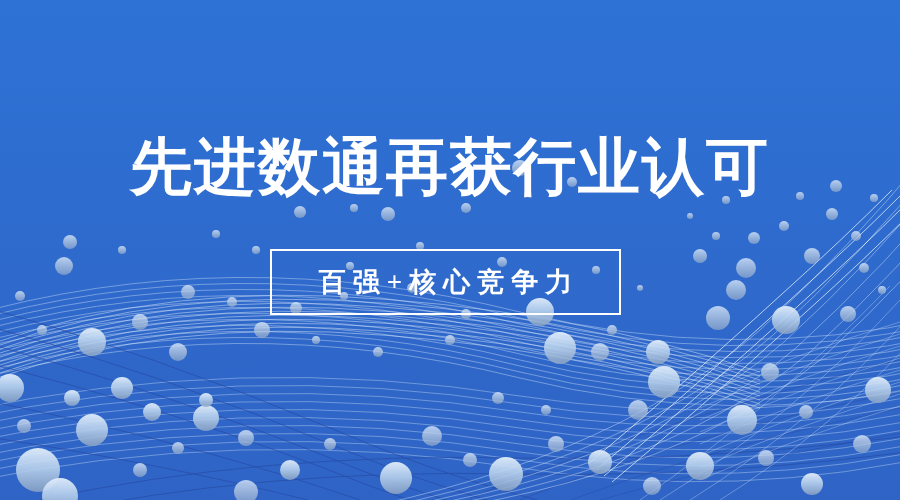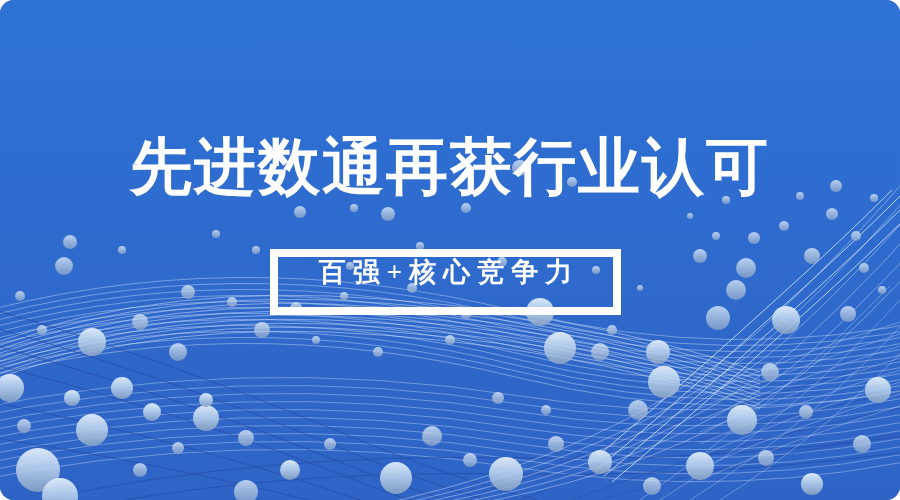--- a/index.html
+++ b/index.html
@@ -11,21 +11,20 @@
   body {
     font-family: "Liberation Serif", "DejaVu Serif", serif;
   }
 
   .banner {
     position: relative;
     width: 900px;
     height: 500px;
     overflow: hidden;
     background: #2e72d6;
-    border-radius: 14px;
   }
 
   
   .bg-layer {
     position: absolute;
     inset: 0;
     width: 900px;
     height: 500px;
     pointer-events: none;
   }
@@ -57,23 +56,23 @@
     text-rendering: geometricPrecision;
   }
 
   .subtitle-box {
     position: absolute;
     top: 249px;
     left: 270px;
     width: 351px;
     height: 66px;
     box-sizing: border-box;
-    border: 8px solid #ffffff;
+    border: 2px solid #ffffff;
     display: flex;
-    align-items: flex-start;
+    align-items: center;
     justify-content: center;
   }
 
   .subtitle {
     margin: 0;
     color: #ffffff;
     font-family: "Liberation Serif", "DejaVu Serif", serif;
     font-weight: 700;
     font-size: 27px;
     line-height: 30px;

